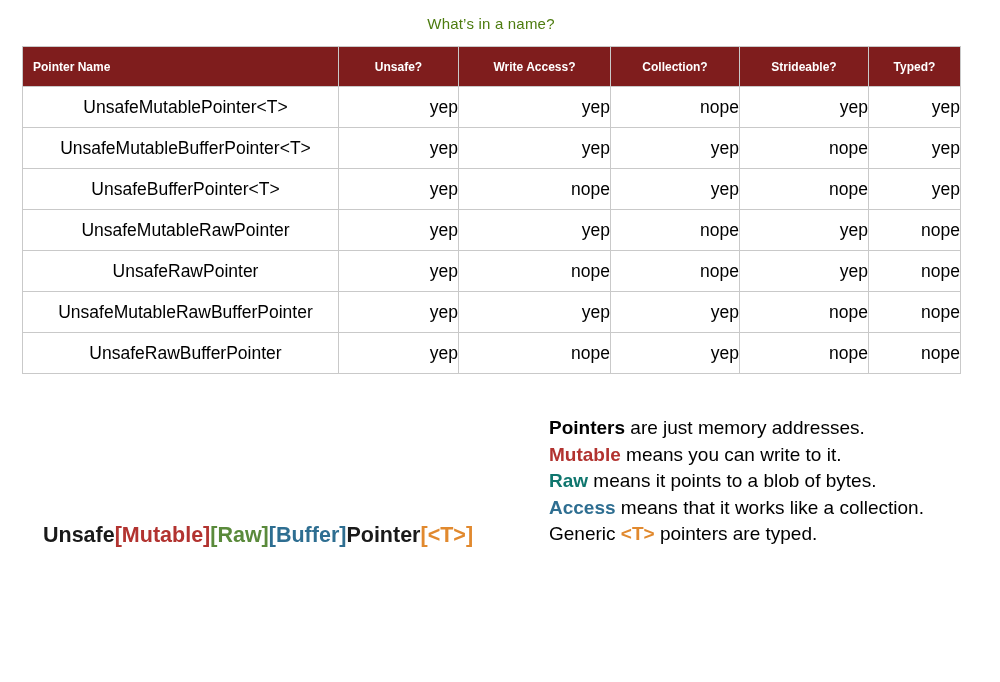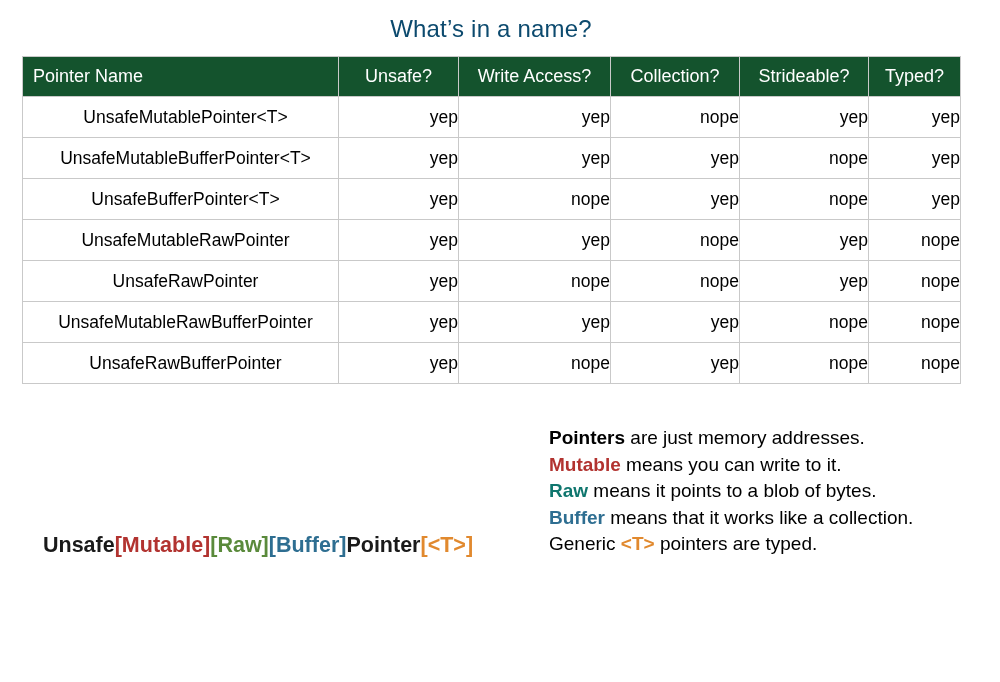--- a/index.html
+++ b/index.html
@@ -12,36 +12,36 @@
     color: #000;
     overflow: hidden;
   }
   .title-wrap {
     width: 938px;
     margin: 0 0 0 22px;
     padding-top: 15px;
     text-align: center;
   }
   .title {
-    font-size: 24px;
-    color: #0c4a6e;
+    font-size: 15px;
+    color: #4d7c0f;
     letter-spacing: 0.2px;
   }
   table.ptr-table {
     margin-left: 22px;
     margin-top: 13px;
     border-collapse: collapse;
     width: 938px;
     table-layout: fixed;
   }
   .ptr-table th {
-    background: #14532d;
+    background: #7f1d1d;
     color: #ffffff;
-    font-weight: normal;
-    font-size: 18px;
+    font-weight: bold;
+    font-size: 12px;
     height: 39px;
     border: 1px solid #c9c9c9;
     text-align: center;
     padding: 0;
   }
   .ptr-table th:first-child {
     text-align: left;
     padding-left: 10px;
   }
   .ptr-table td {
@@ -163,18 +163,18 @@
         </tr>
       </tbody>
   </table>
 
   <div class="bottom">
     <div class="formula"><span style="color: rgb(26, 26, 26);">Unsafe</span><span style="color: rgb(178, 51, 48);">[Mutable]</span><span style="color: rgb(90, 138, 59);">[Raw]</span><span style="color: rgb(46, 110, 145);">[Buffer]</span><span style="color: rgb(26, 26, 26);">Pointer</span><span style="color: rgb(225, 137, 46);">[&lt;T&gt;]</span></div>
     <div class="notes">
         <div><span style="font-weight: bold;">Pointers</span><span> are just memory addresses.</span></div>
         <div><span style="font-weight: bold; color: rgb(178, 51, 48);">Mutable</span><span> means you can write to it.</span></div>
         <div><span style="font-weight: bold; color: #0f766e;">Raw</span><span> means it points to a blob of bytes.</span></div>
-        <div><span style="font-weight: bold; color: rgb(46, 110, 145);">Buffer</span><span> means that it works like a collection.</span></div>
+        <div><span style="font-weight: bold; color: rgb(46, 110, 145);">Access</span><span> means that it works like a collection.</span></div>
         <div><span>Generic </span><span style="font-weight: bold; color: rgb(225, 137, 46);">&lt;T&gt;</span><span> pointers are typed.</span></div>
       </div>
   </div>
 
 </div>
 
 </body></html>

